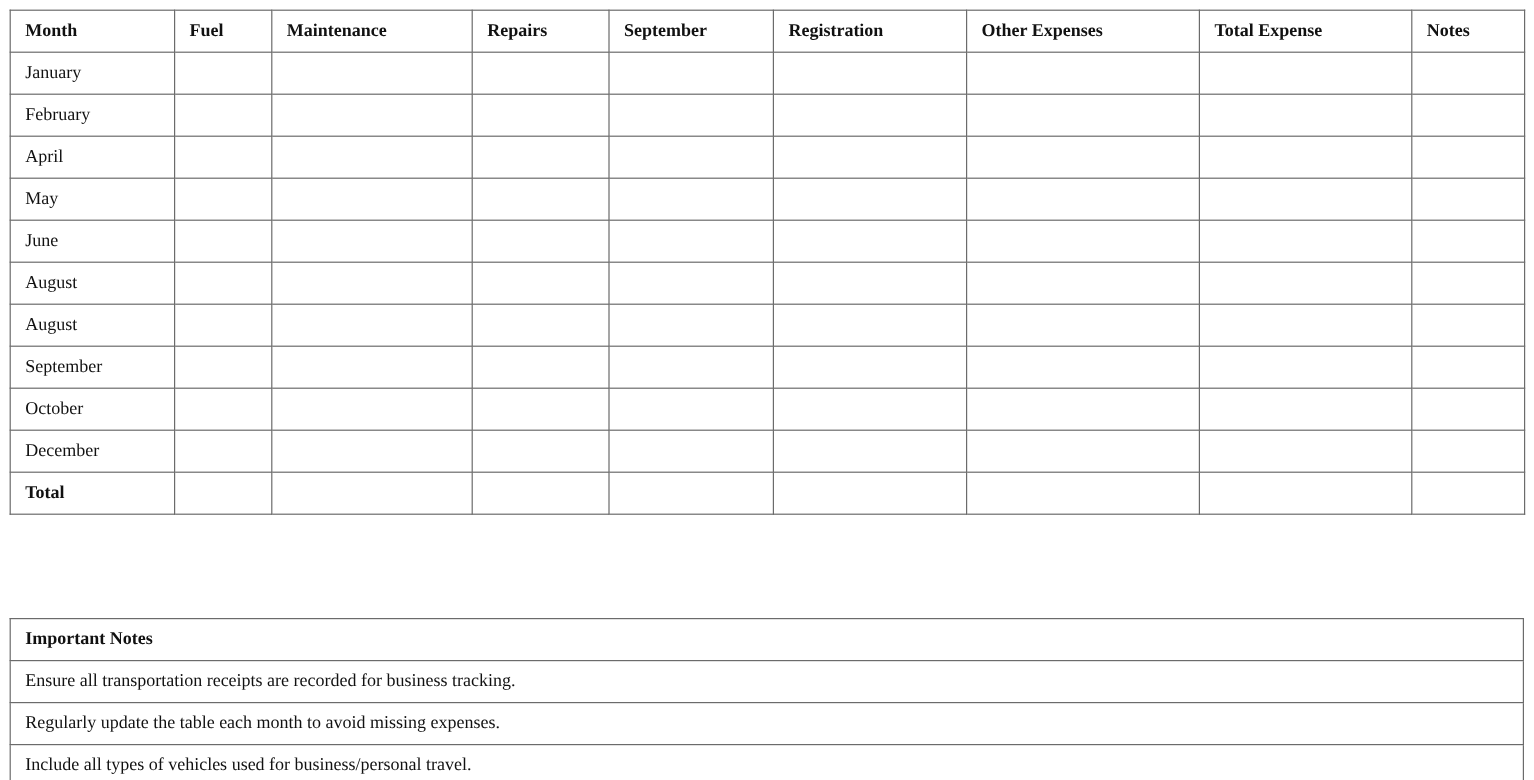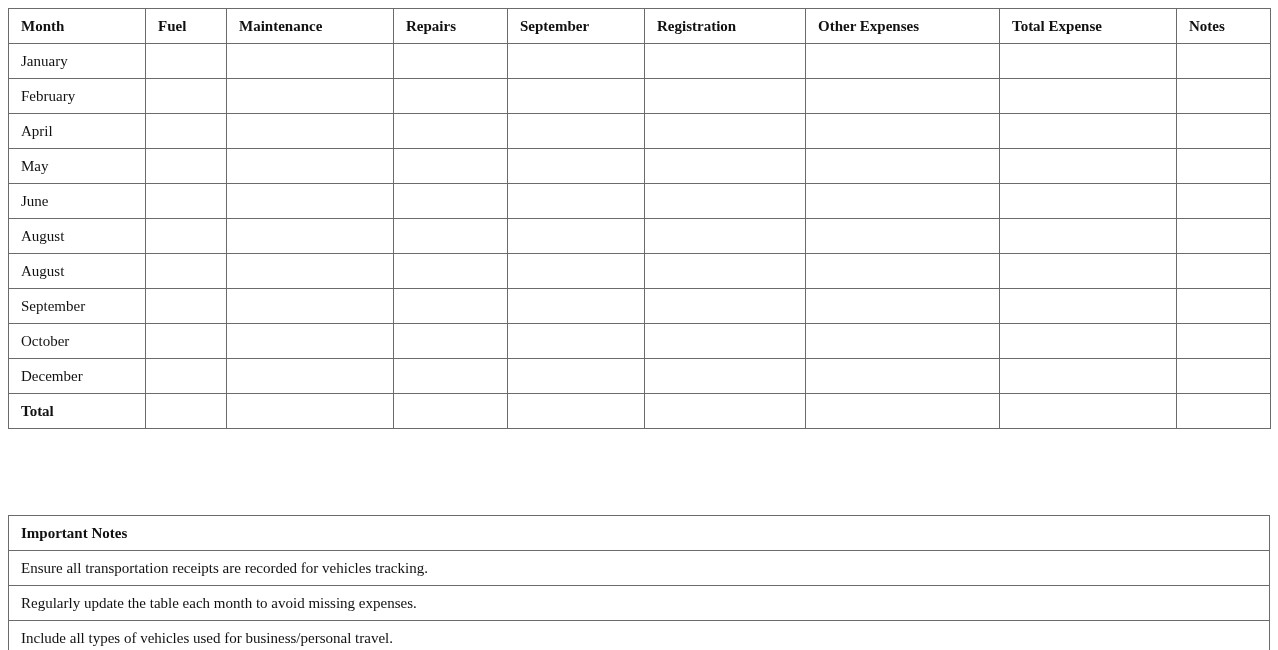--- a/index.html
+++ b/index.html
@@ -197,21 +197,21 @@
       </tr>
     </tbody>
 </table>
 
 <table id="notes-table">
   <tbody id="notes-body">
     <tr>
       <td class="bold">Important Notes</td>
     </tr>
   <tr>
-        <td>Ensure all transportation receipts are recorded for vehicles tracking.</td>
+        <td>Ensure all transportation receipts are recorded for business tracking.</td>
       </tr>
       <tr>
         <td>Regularly update the table each month to avoid missing expenses.</td>
       </tr>
       <tr>
         <td>Include all types of vehicles used for business/personal travel.</td>
       </tr>
     </tbody>
 </table>
 

